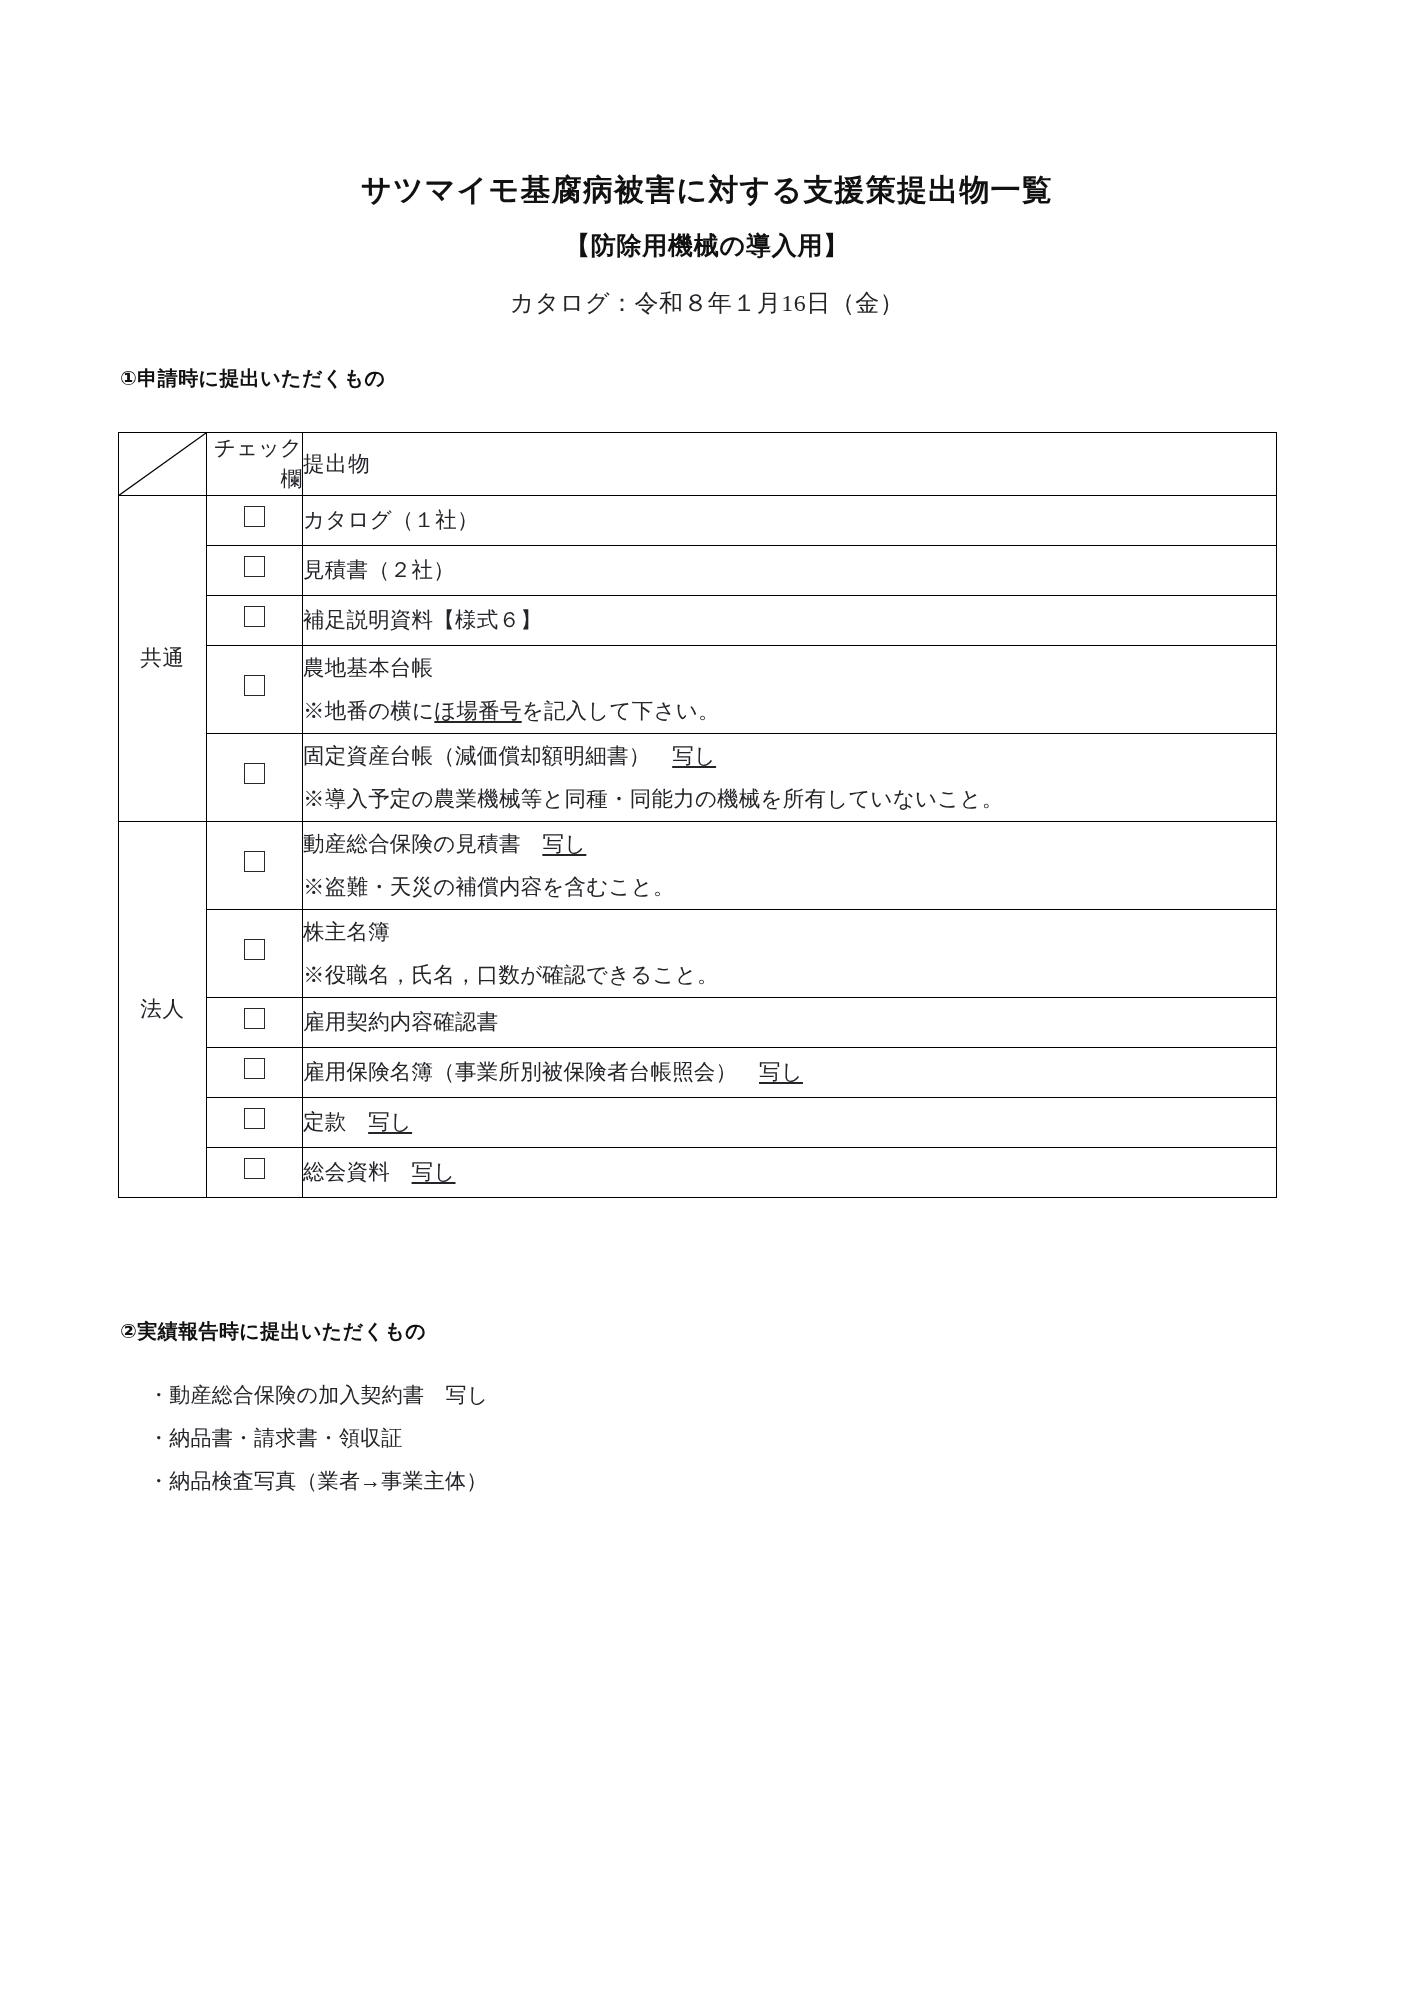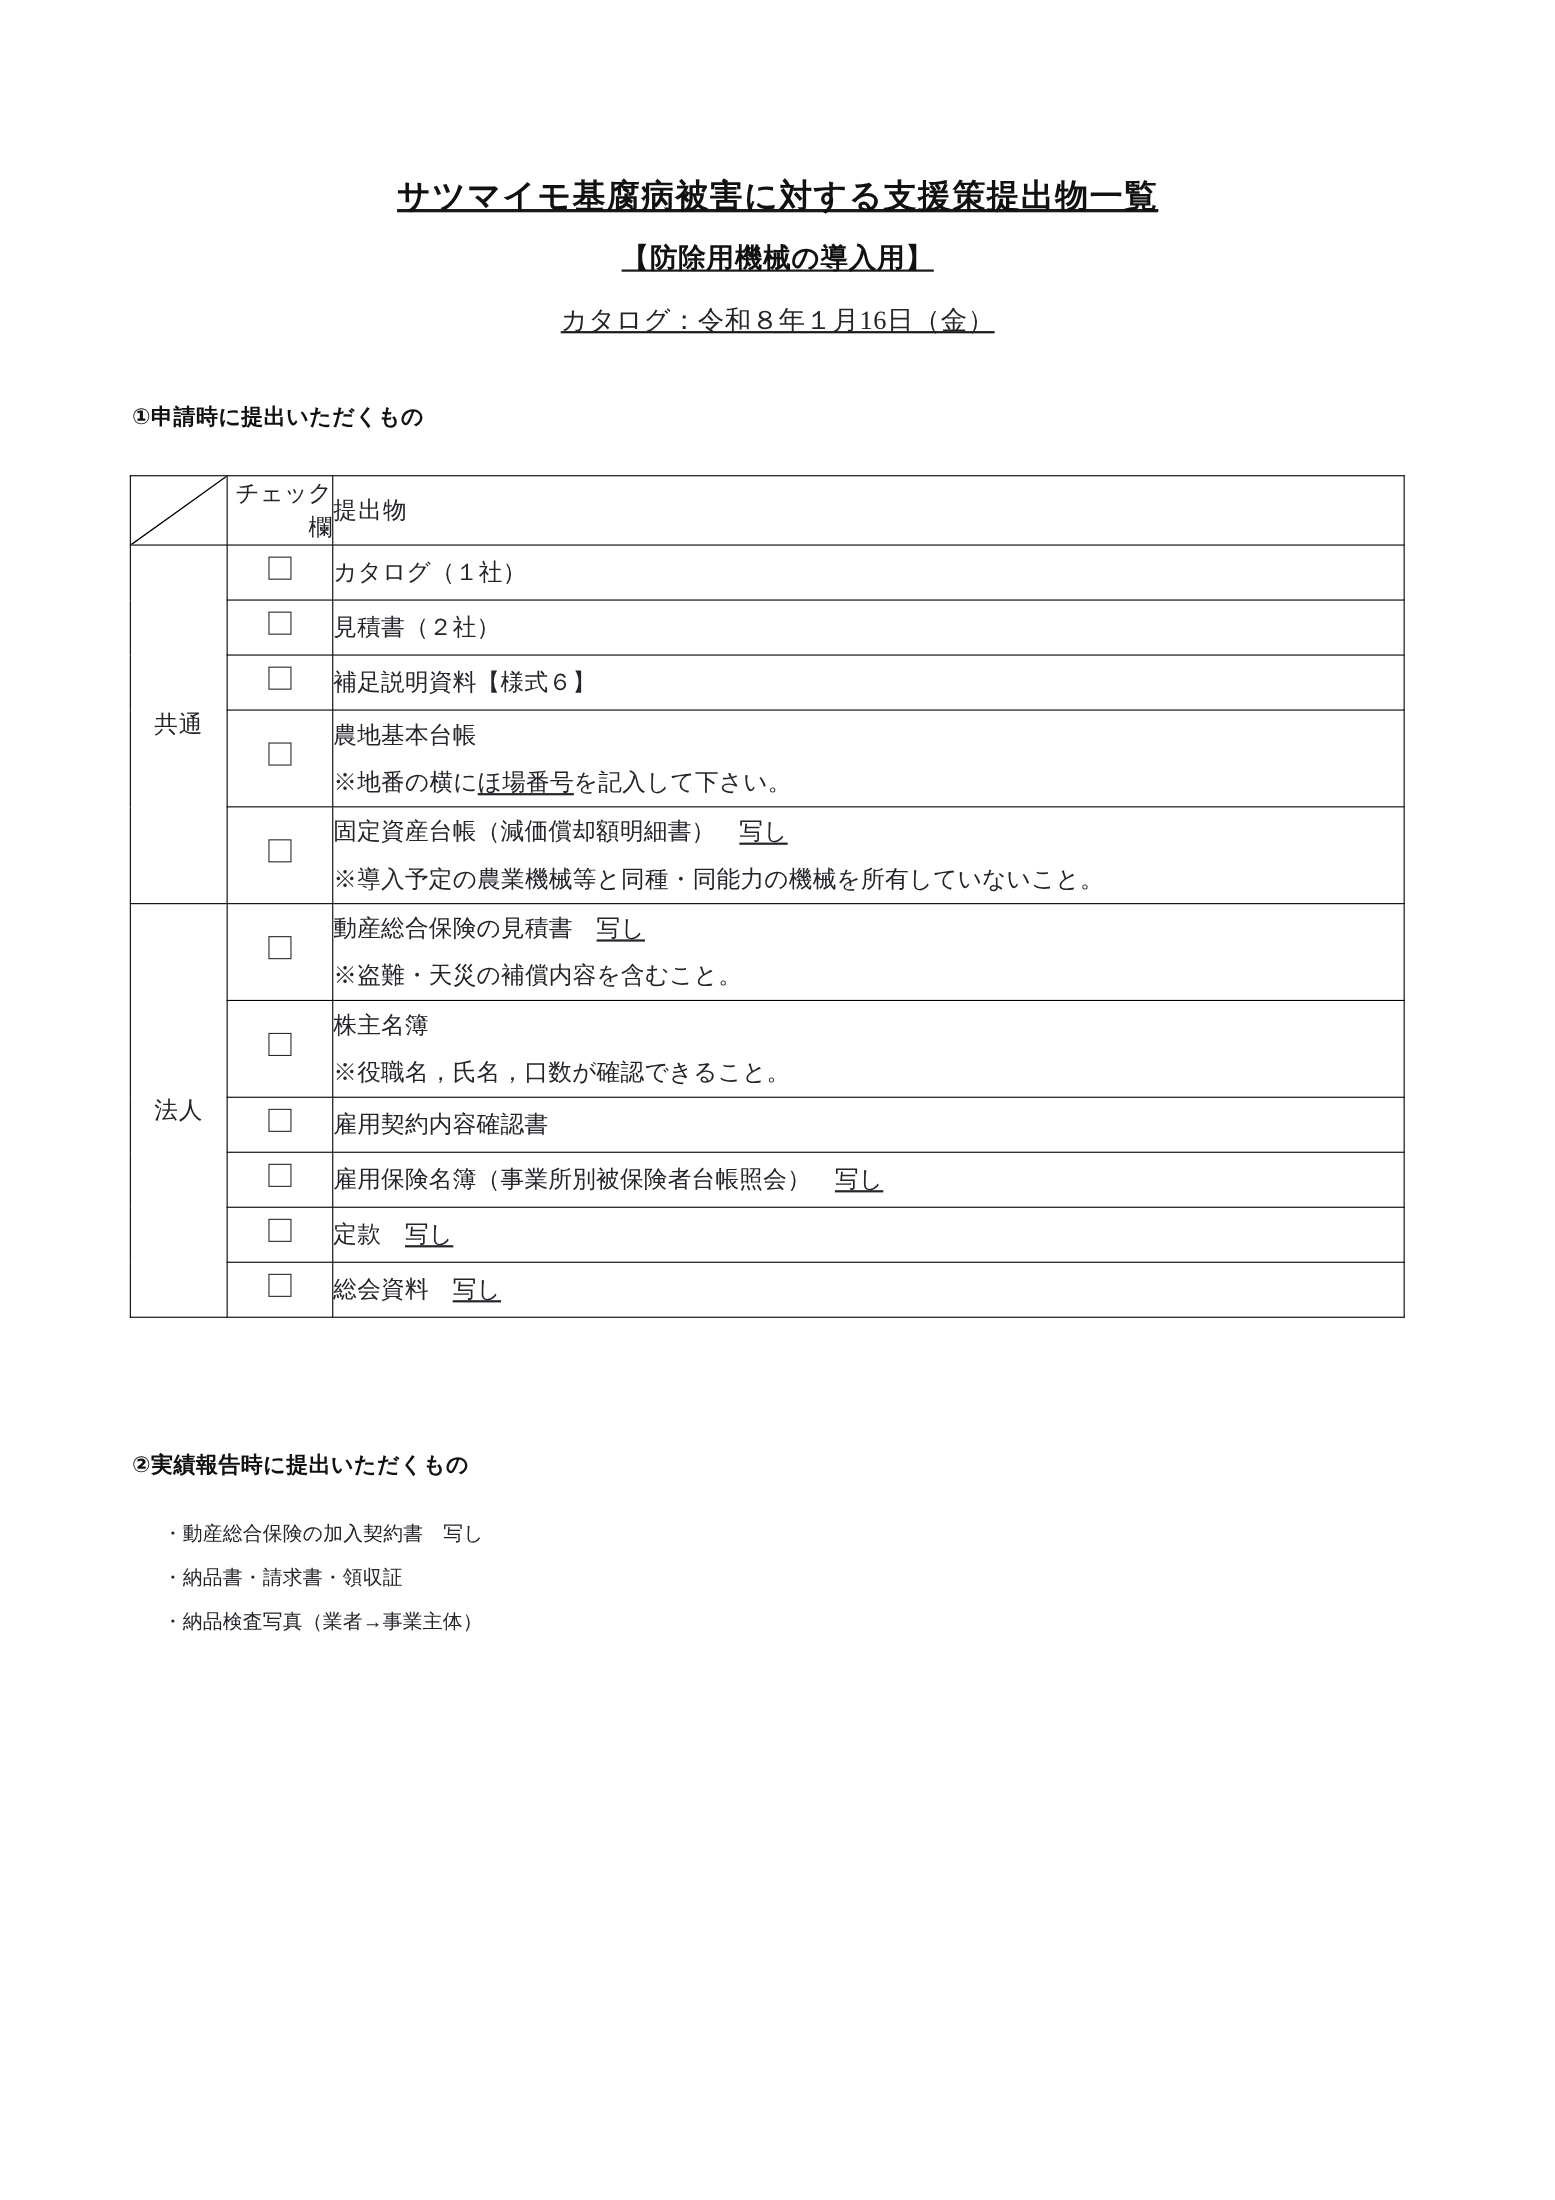--- a/index.html
+++ b/index.html
@@ -12,23 +12,22 @@
     height: 2000px;
     font-family: "Liberation Serif", "DejaVu Serif", serif;
     color: #1a1a1a;
     position: relative;
     overflow: hidden;
   }
   .page {
     width: 1414px;
     height: 2000px;
     box-sizing: border-box;
-    padding: 0;
+    padding: 11px;
     position: relative;
-    text-decoration: underline;
   }
 
   
   .title-main {
     text-align: center;
     font-family: "DejaVu Sans", "Liberation Sans", sans-serif;
     font-weight: bold;
     font-size: 30px;
     letter-spacing: 0.04em;
     margin: 0;
@@ -159,21 +158,21 @@
   
   .bullet-list {
     position: absolute;
     left: 148px;
     top: 1385px;
     margin: 0;
     padding: 0;
     list-style: none;
   }
   .bullet-list li {
-    font-size: 18px;
+    font-size: 21px;
     color: #24242a;
     letter-spacing: 0.01em;
     line-height: 1.0;
     margin-bottom: 22px;
     white-space: nowrap;
   }
 </style>
 </head>
 <body>
 

